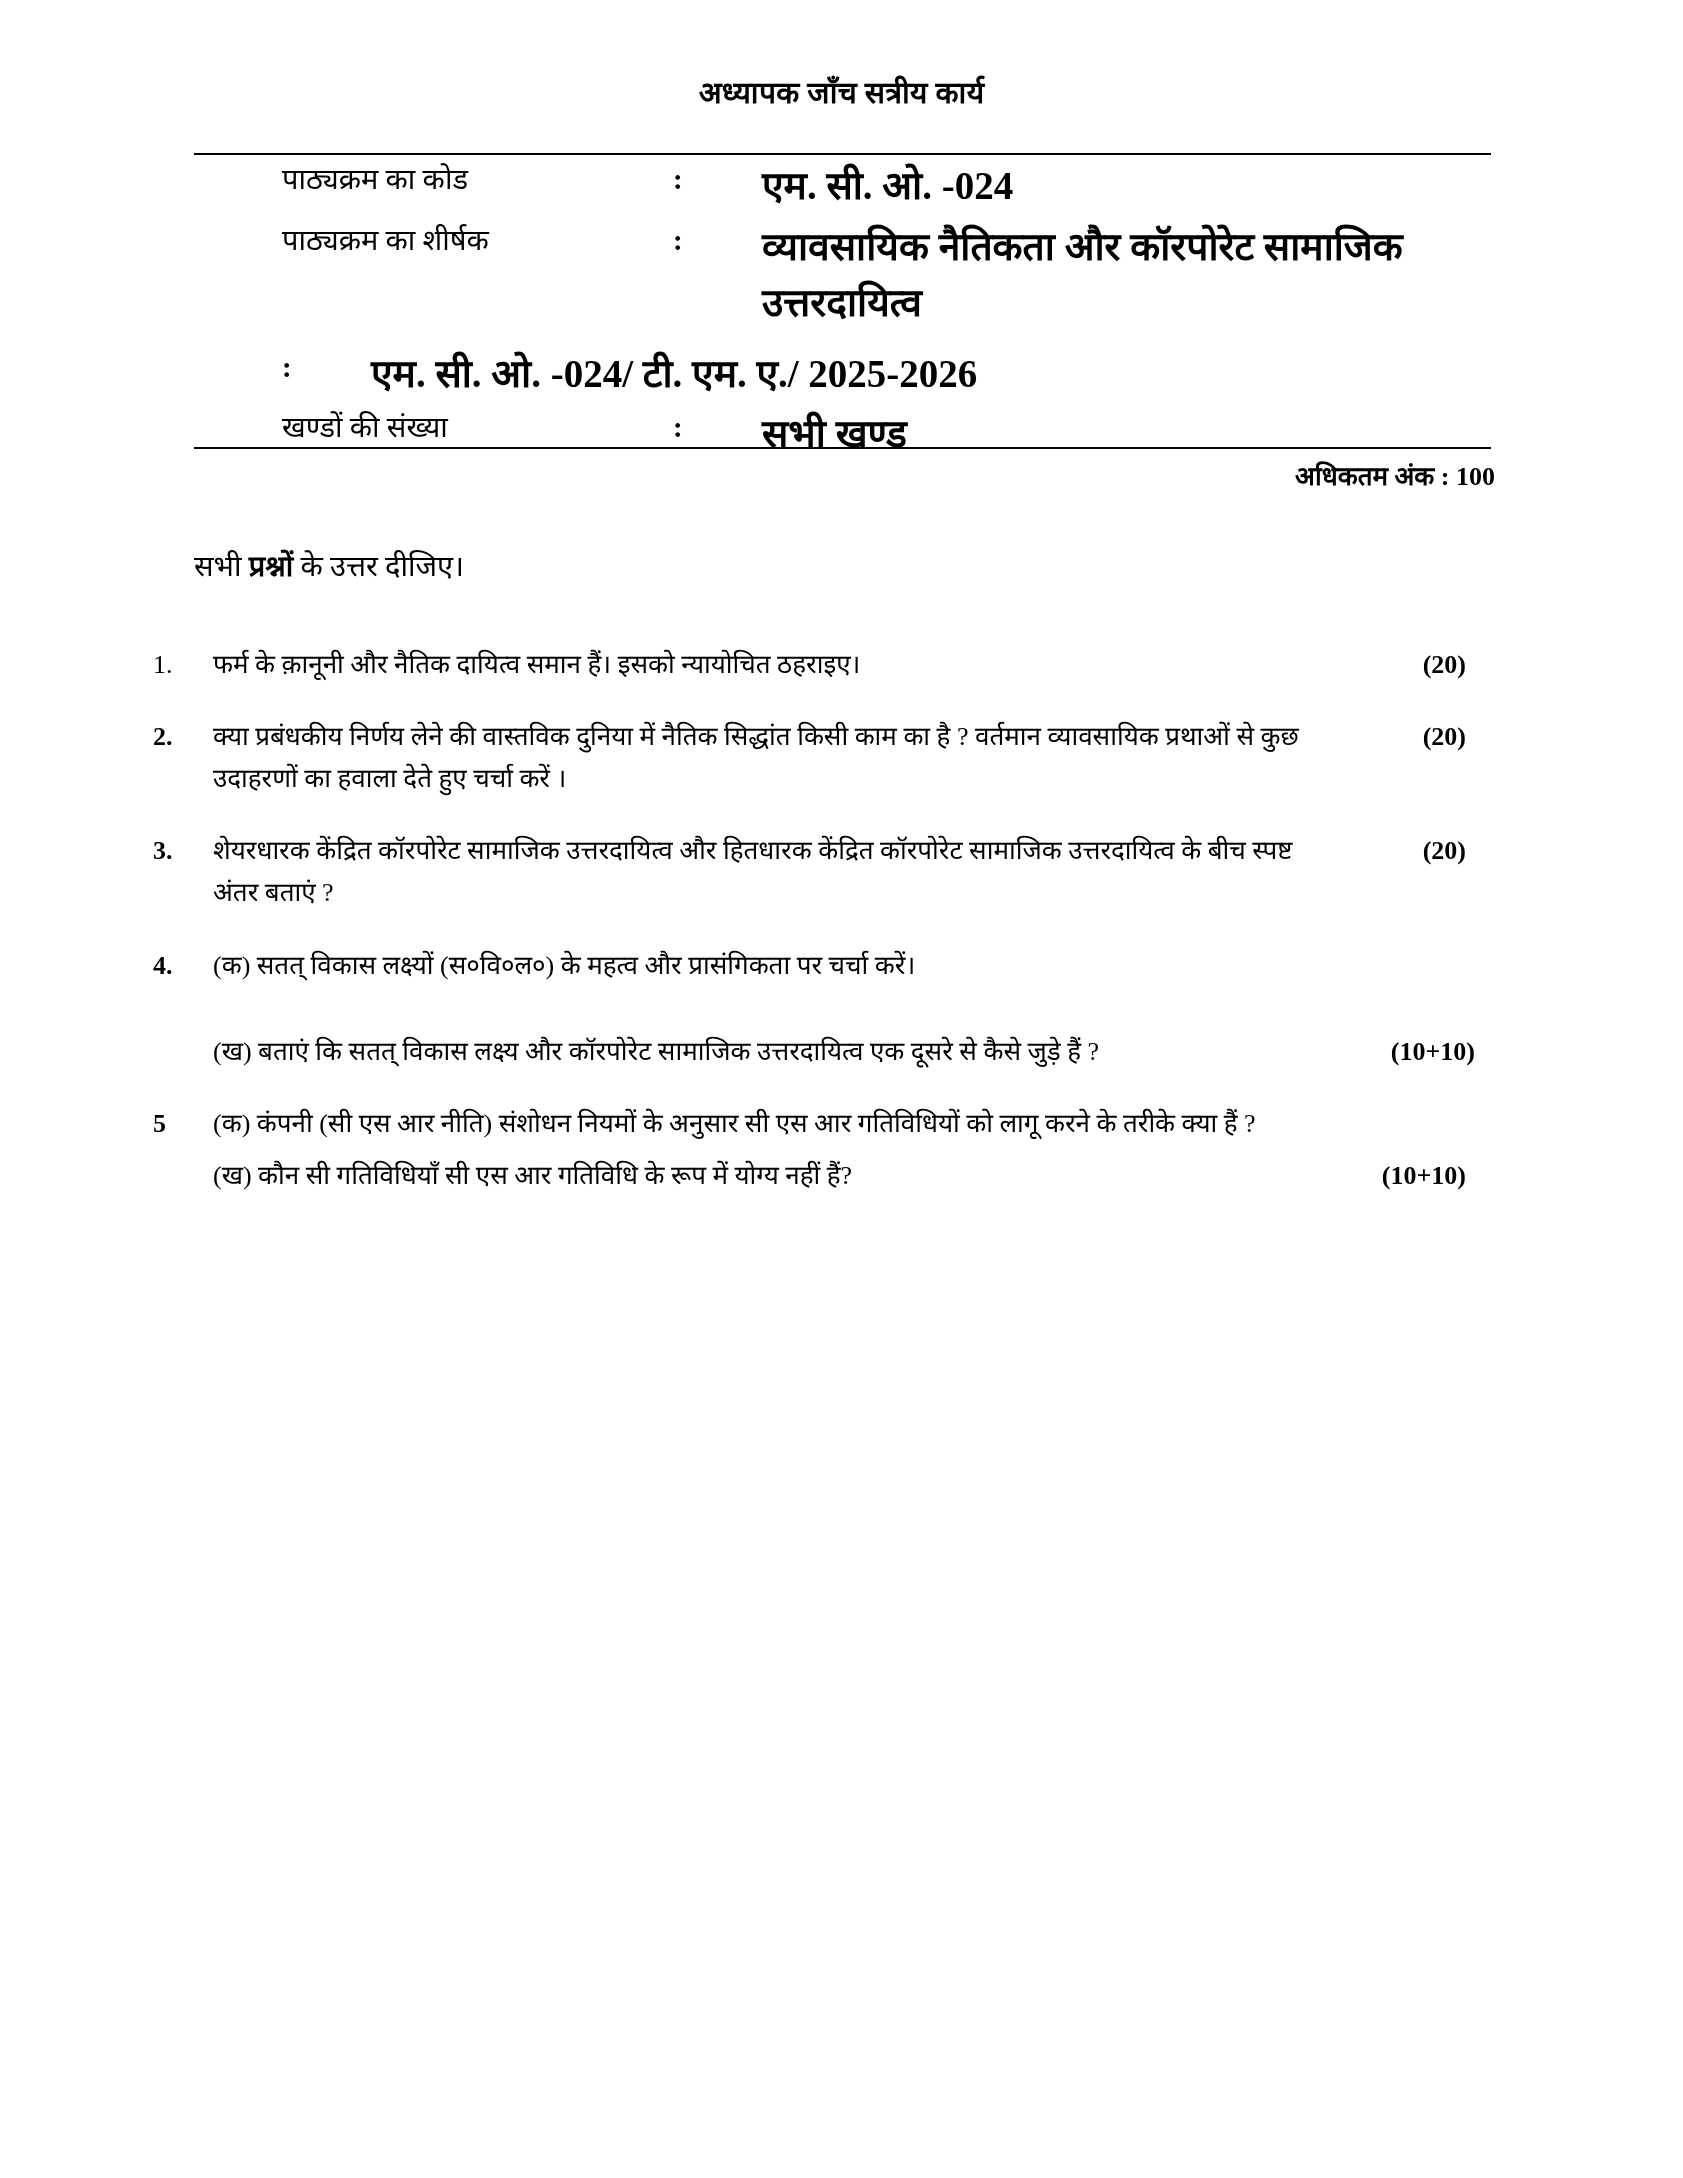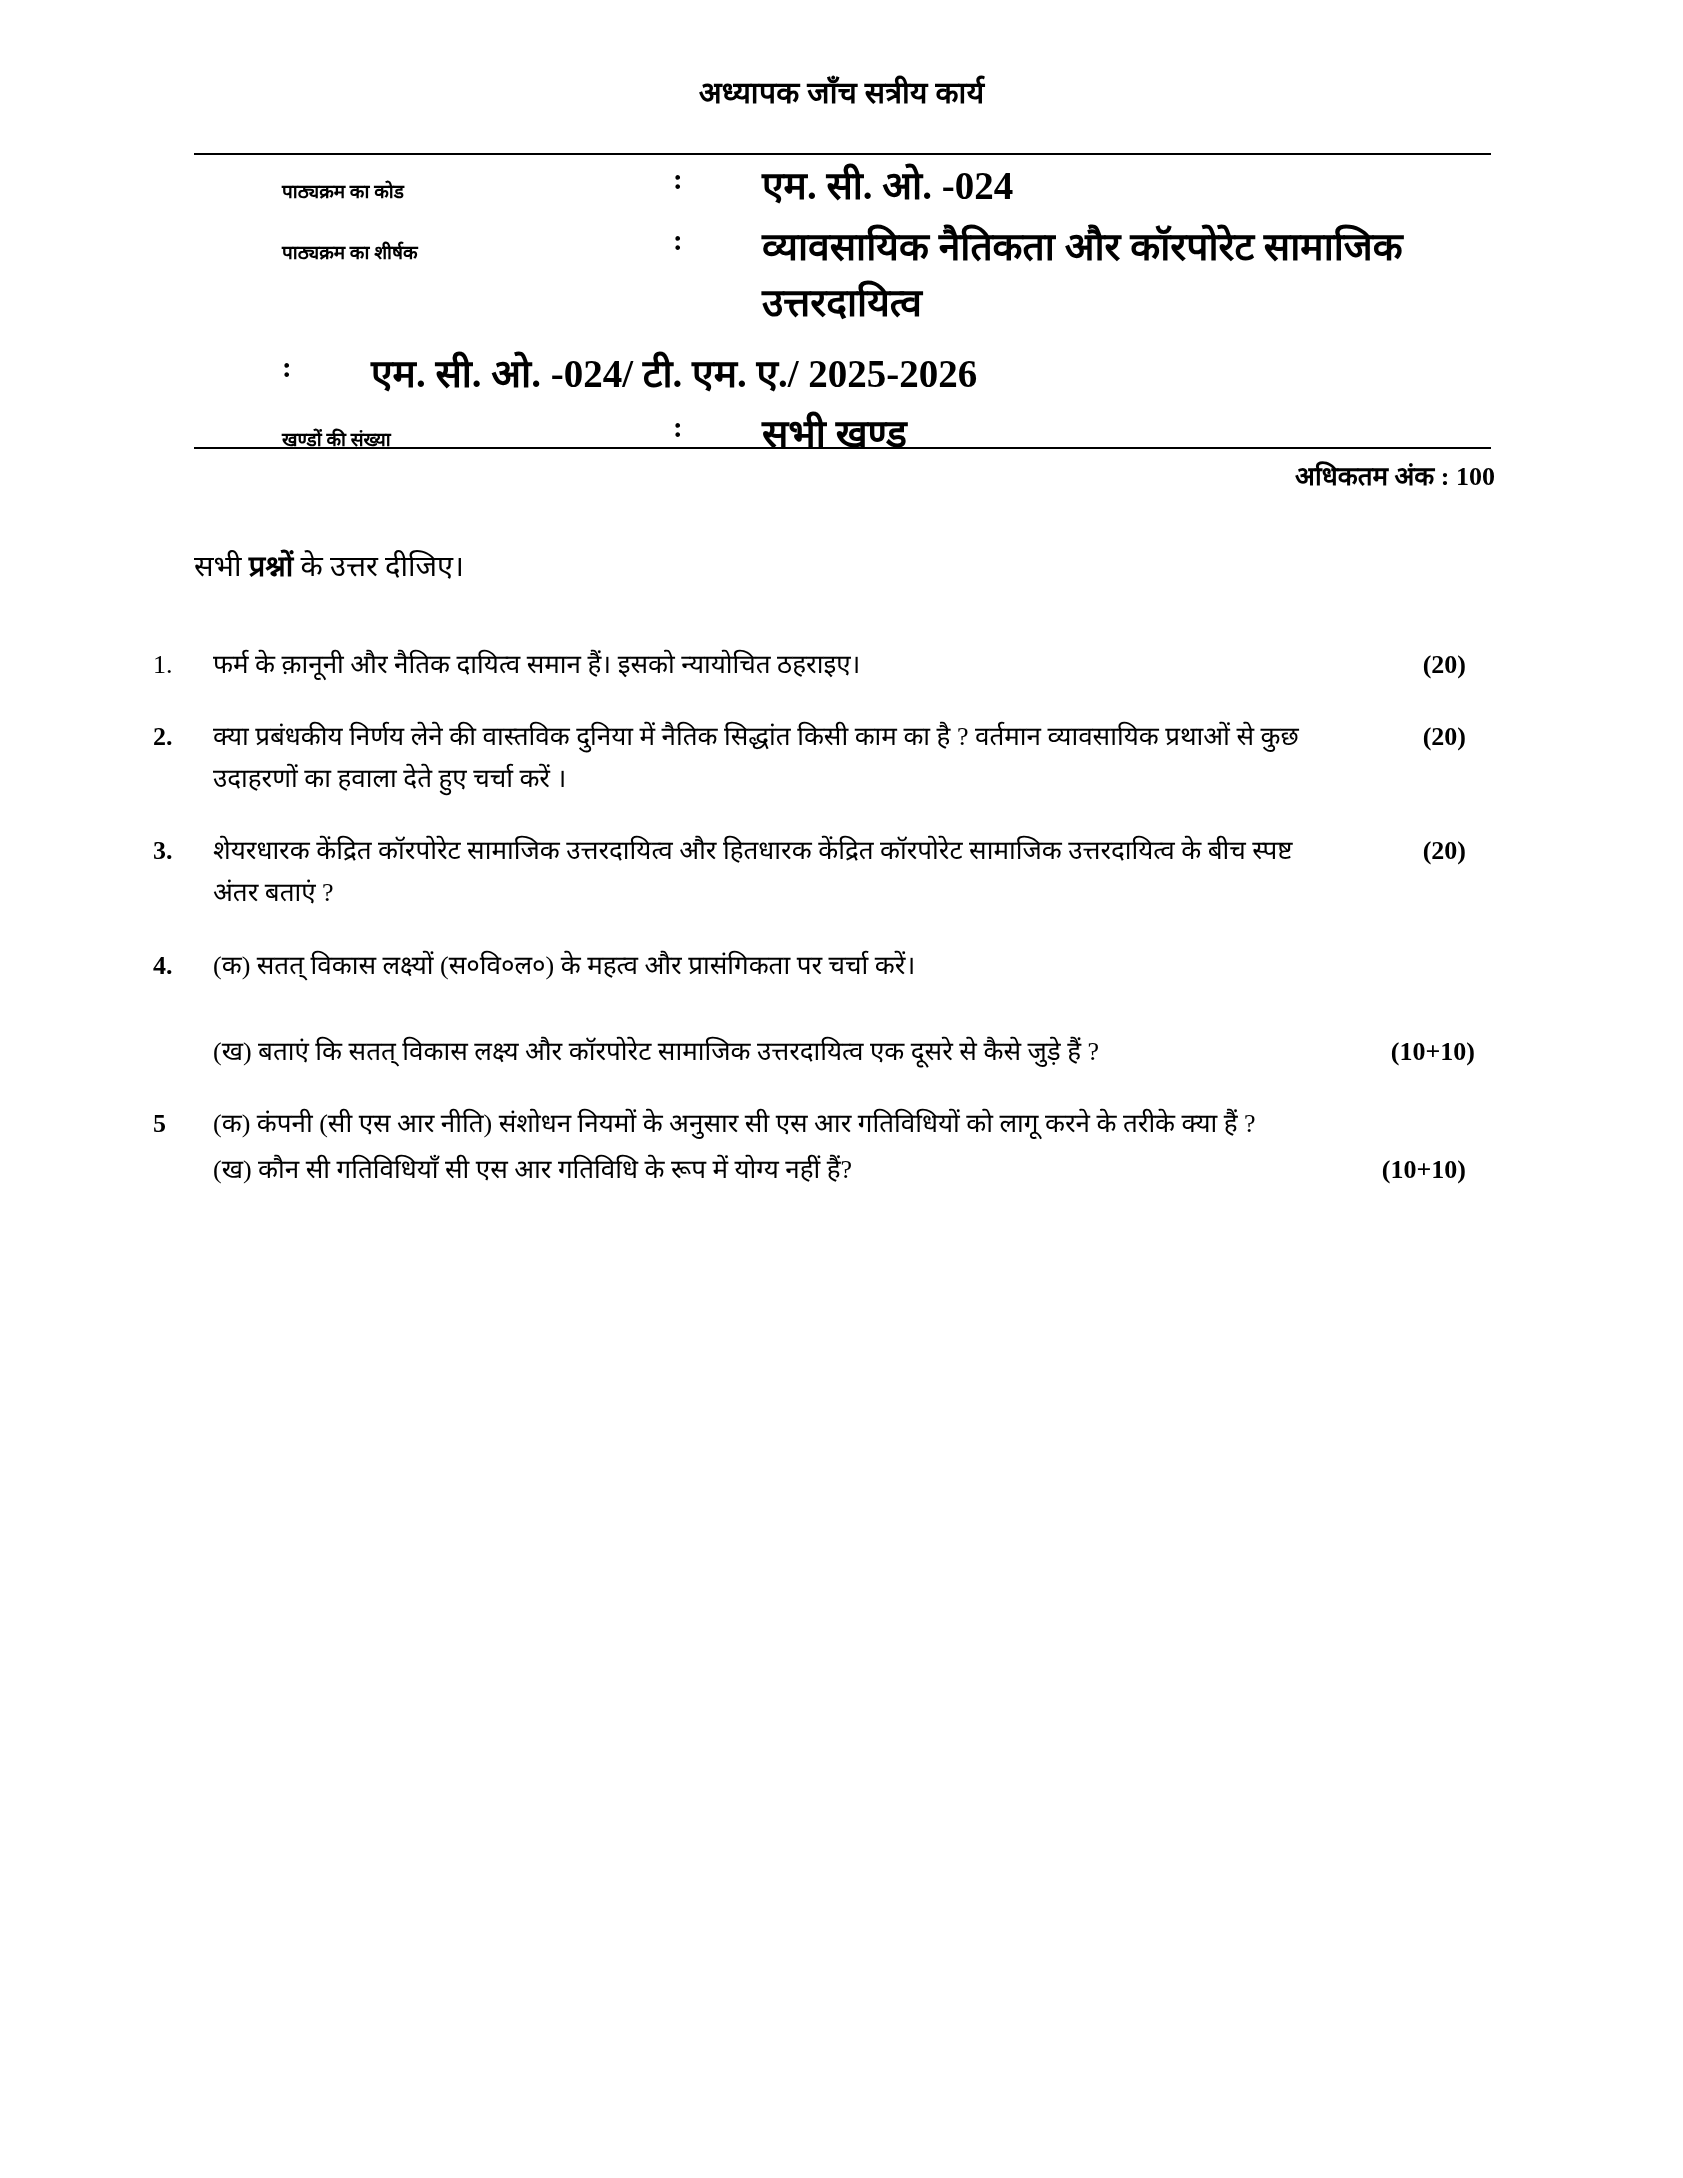--- a/index.html
+++ b/index.html
@@ -54,24 +54,23 @@
     top: 158px;
     width: 1208px;
   }
   .meta-row {
     display: flex;
     align-items: flex-start;
     margin-bottom: 4px;
   }
   .meta-label {
     width: 391px;
-    font-size: 19px;
-    font-weight: bold;
+    font-size: 29px;
+    font-weight: normal;
     line-height: 1.45;
-    margin-top: 20px;
   }
   .meta-colon {
     width: 89px;
     font-size: 29px;
     font-weight: bold;
     line-height: 1.45;
   }
   .meta-value {
     flex: 1;
     font-size: 39px;
@@ -140,21 +139,21 @@
   .q-marks {
     flex: 0 0 129px;
     width: 129px;
     text-align: right;
     font-size: 26px;
     font-weight: bold;
     white-space: nowrap;
   }
   .q-marks.empty { visibility: hidden; }
   .sub-gap { margin-top: 44px; gap: 9px; }
-  .sub-gap-sm { margin-top: 4px; align-items: center; }
+  .sub-gap-sm { margin-top: 10px; align-items: center; }
 </style>
 </head>
 <body>
 
 <div class="page">
 
   <div class="doc-title">अध्यापक जाँच सत्रीय कार्य</div>
 
   <div class="rule rule-top"></div>
 

